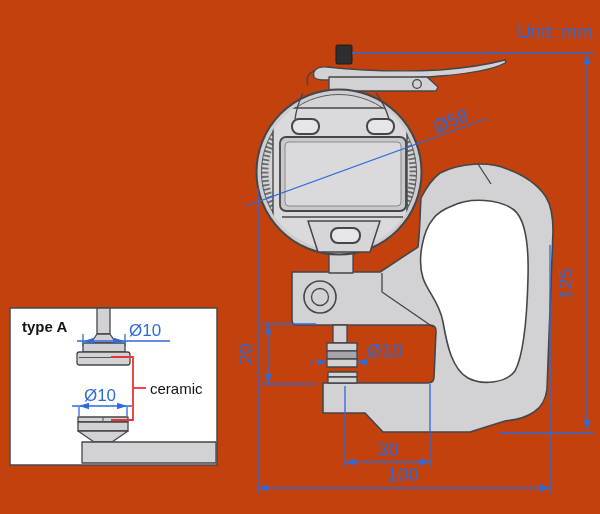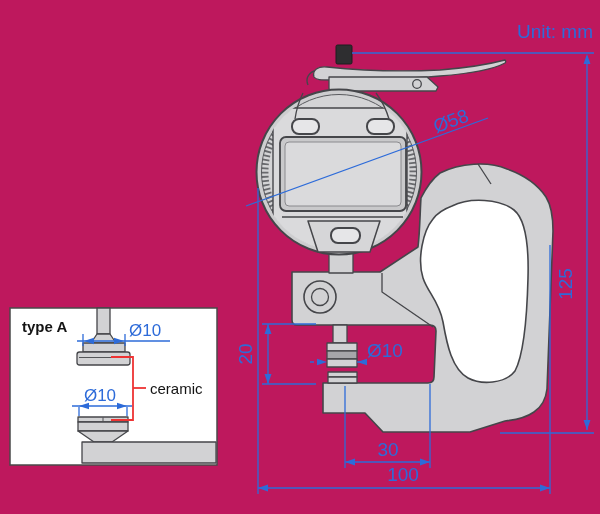--- a/index.html
+++ b/index.html
@@ -1,16 +1,16 @@
 <!DOCTYPE html>
 <html style="--dimension: #2d6bd9; --callout: #ee3333; --body: #d2d2d4; --outline: #45464a; --plate: #dadadc; --lcd: #c9c9cb; --button: #e6e6e8; --knob: #2e2e30; --ink: #141414;"><head>
 <meta charset="utf-8">
 <style>
   html,body{margin:0;padding:0;background:#ffffff;}
-  .stage{width:600px;height:514px;position:relative;background:#be185d;overflow:hidden;}
+  .stage{width:600px;height:514px;position:relative;background:#c2410c;overflow:hidden;}
   svg{display:block;}
   .part{fill:var(--body);stroke:var(--outline);stroke-width:1.6;stroke-linejoin:round;}
   .hole{fill:#ffffff;stroke:var(--outline);stroke-width:1.6;stroke-linejoin:round;}
   .detail{fill:none;stroke:var(--outline);stroke-width:1.3;stroke-linejoin:round;}
   .panel{fill:var(--plate);stroke:var(--outline);stroke-width:1.4;}
   .lcd-out{fill:var(--lcd);stroke:var(--outline);stroke-width:1.8;}
   .lcd-in{fill:var(--plate);stroke:#8a8a8e;stroke-width:1;}
   .btn{fill:var(--button);stroke:var(--outline);stroke-width:2;}
   .knurl{fill:none;stroke:#55565a;stroke-width:7;stroke-dasharray:1.8 2.4;opacity:.85;}
   .dim{stroke:var(--dimension);stroke-width:1.3;fill:none;}

